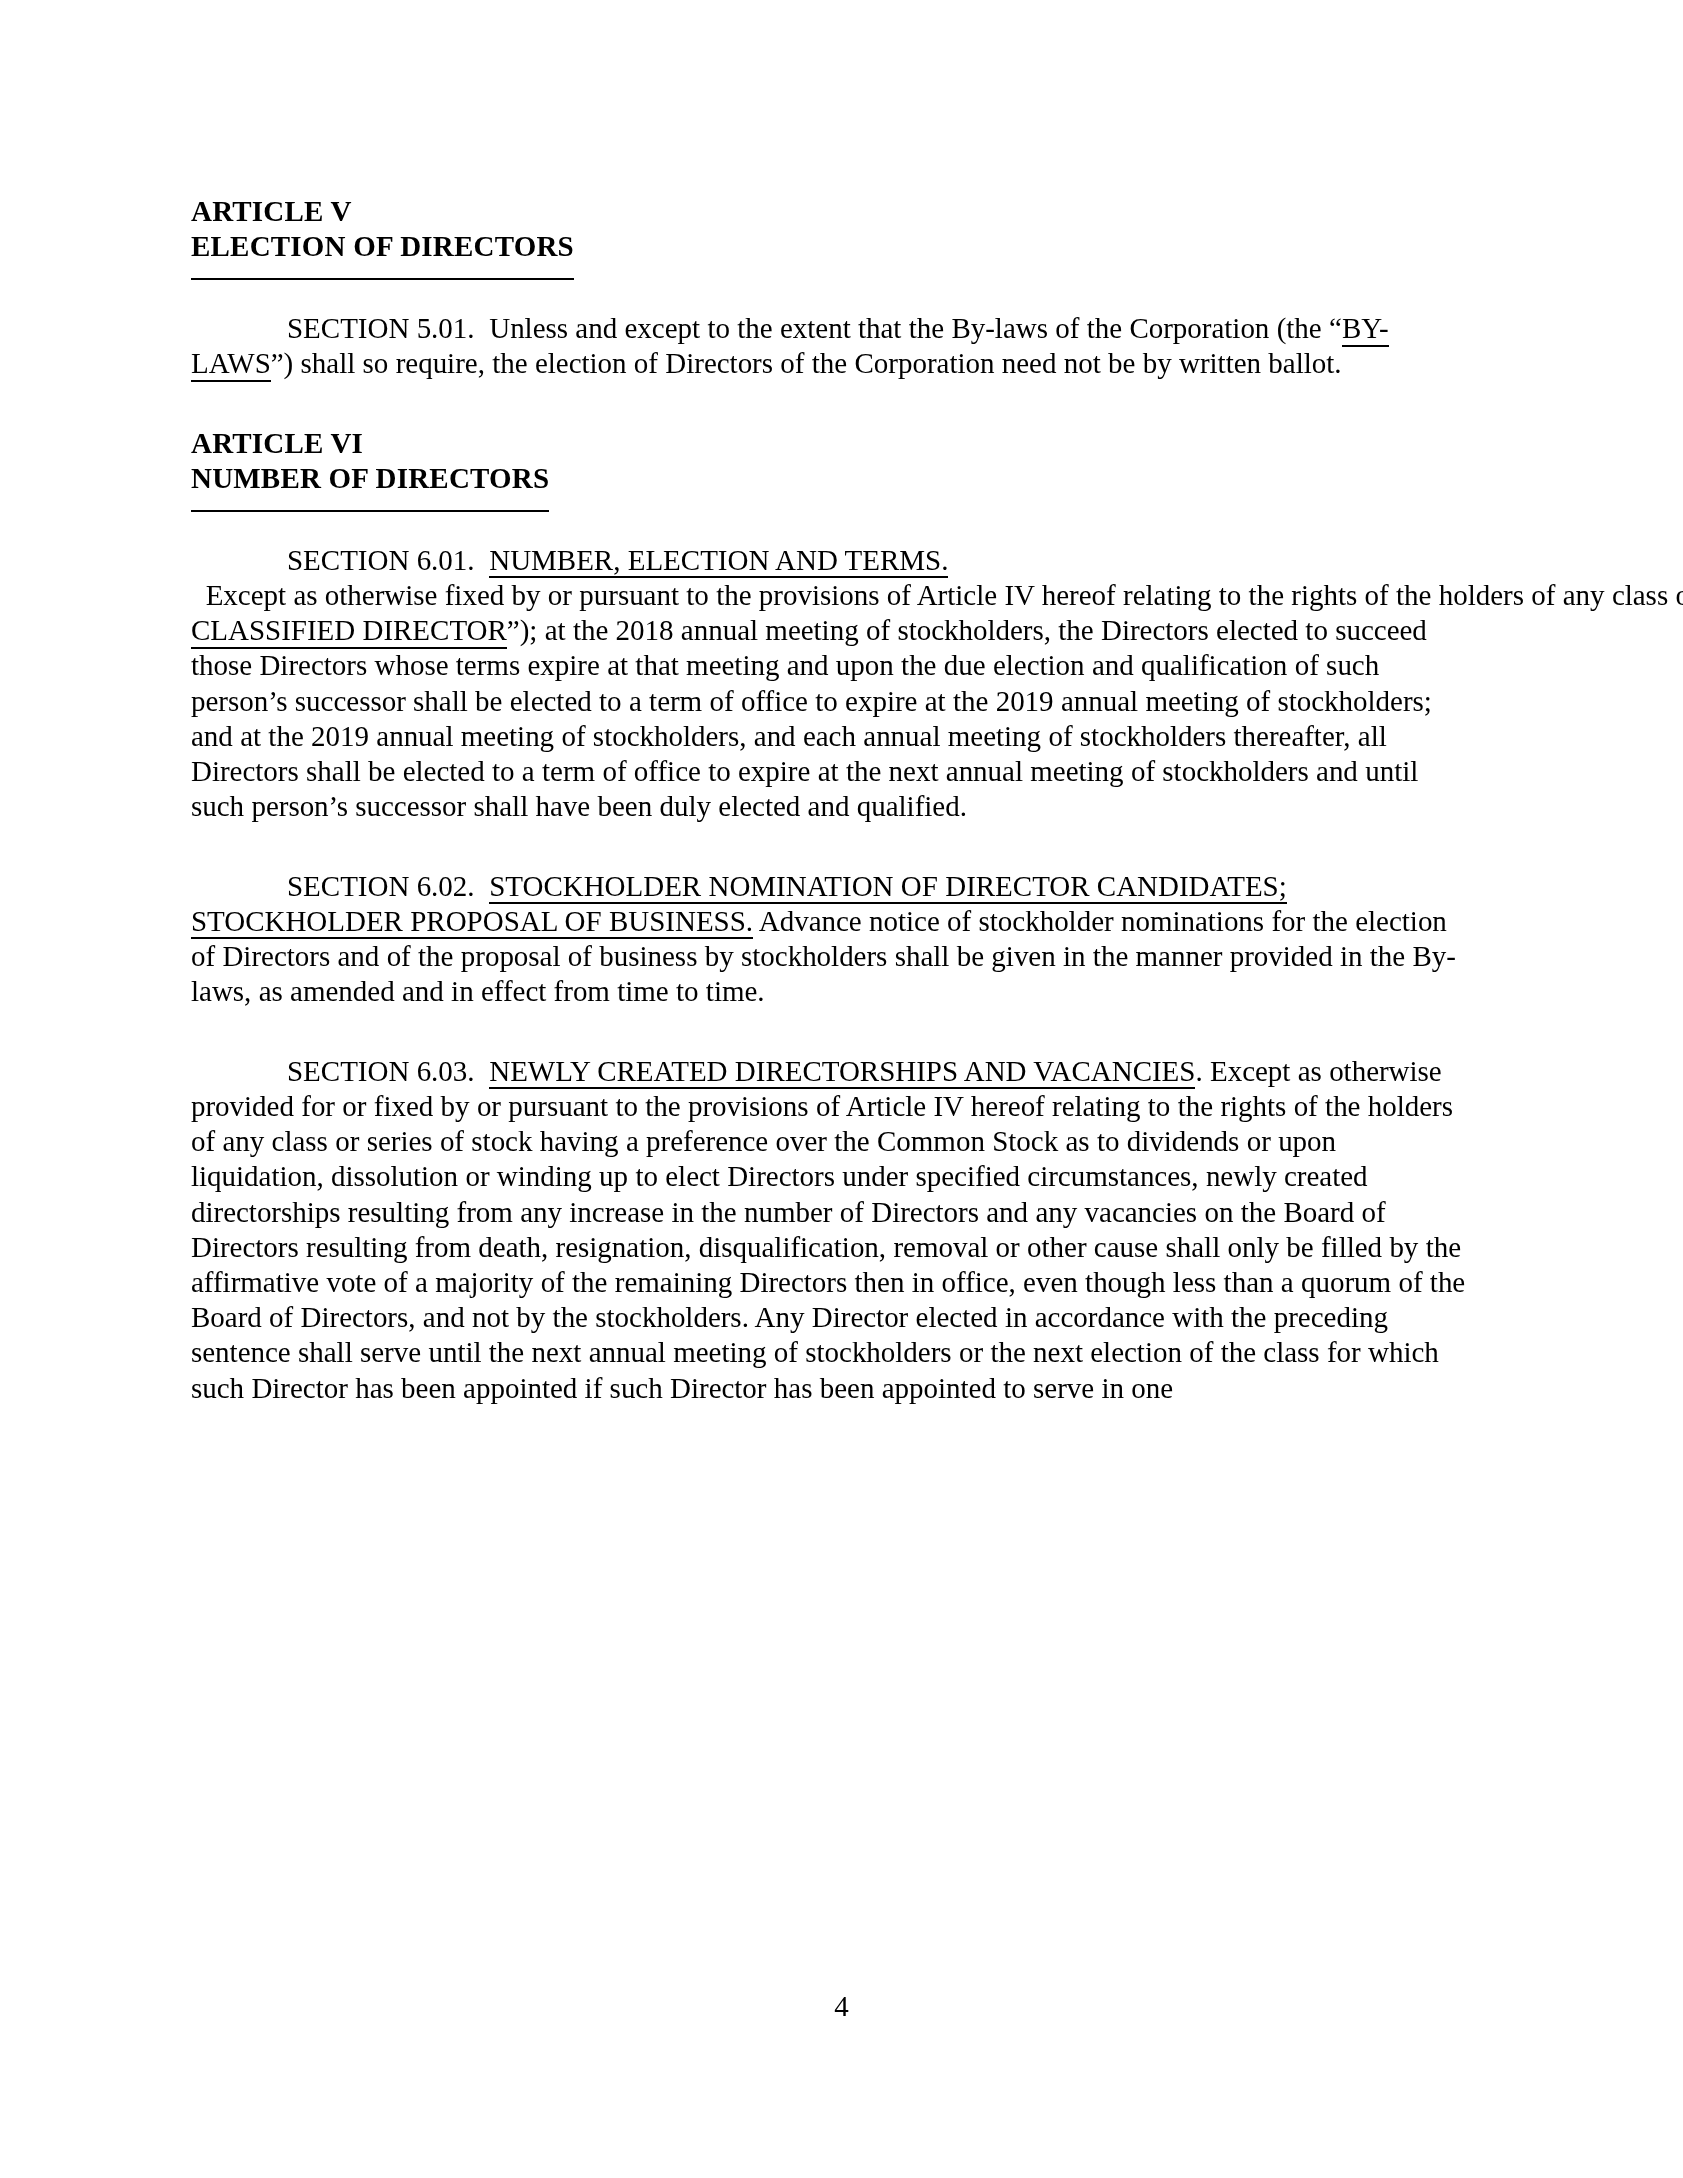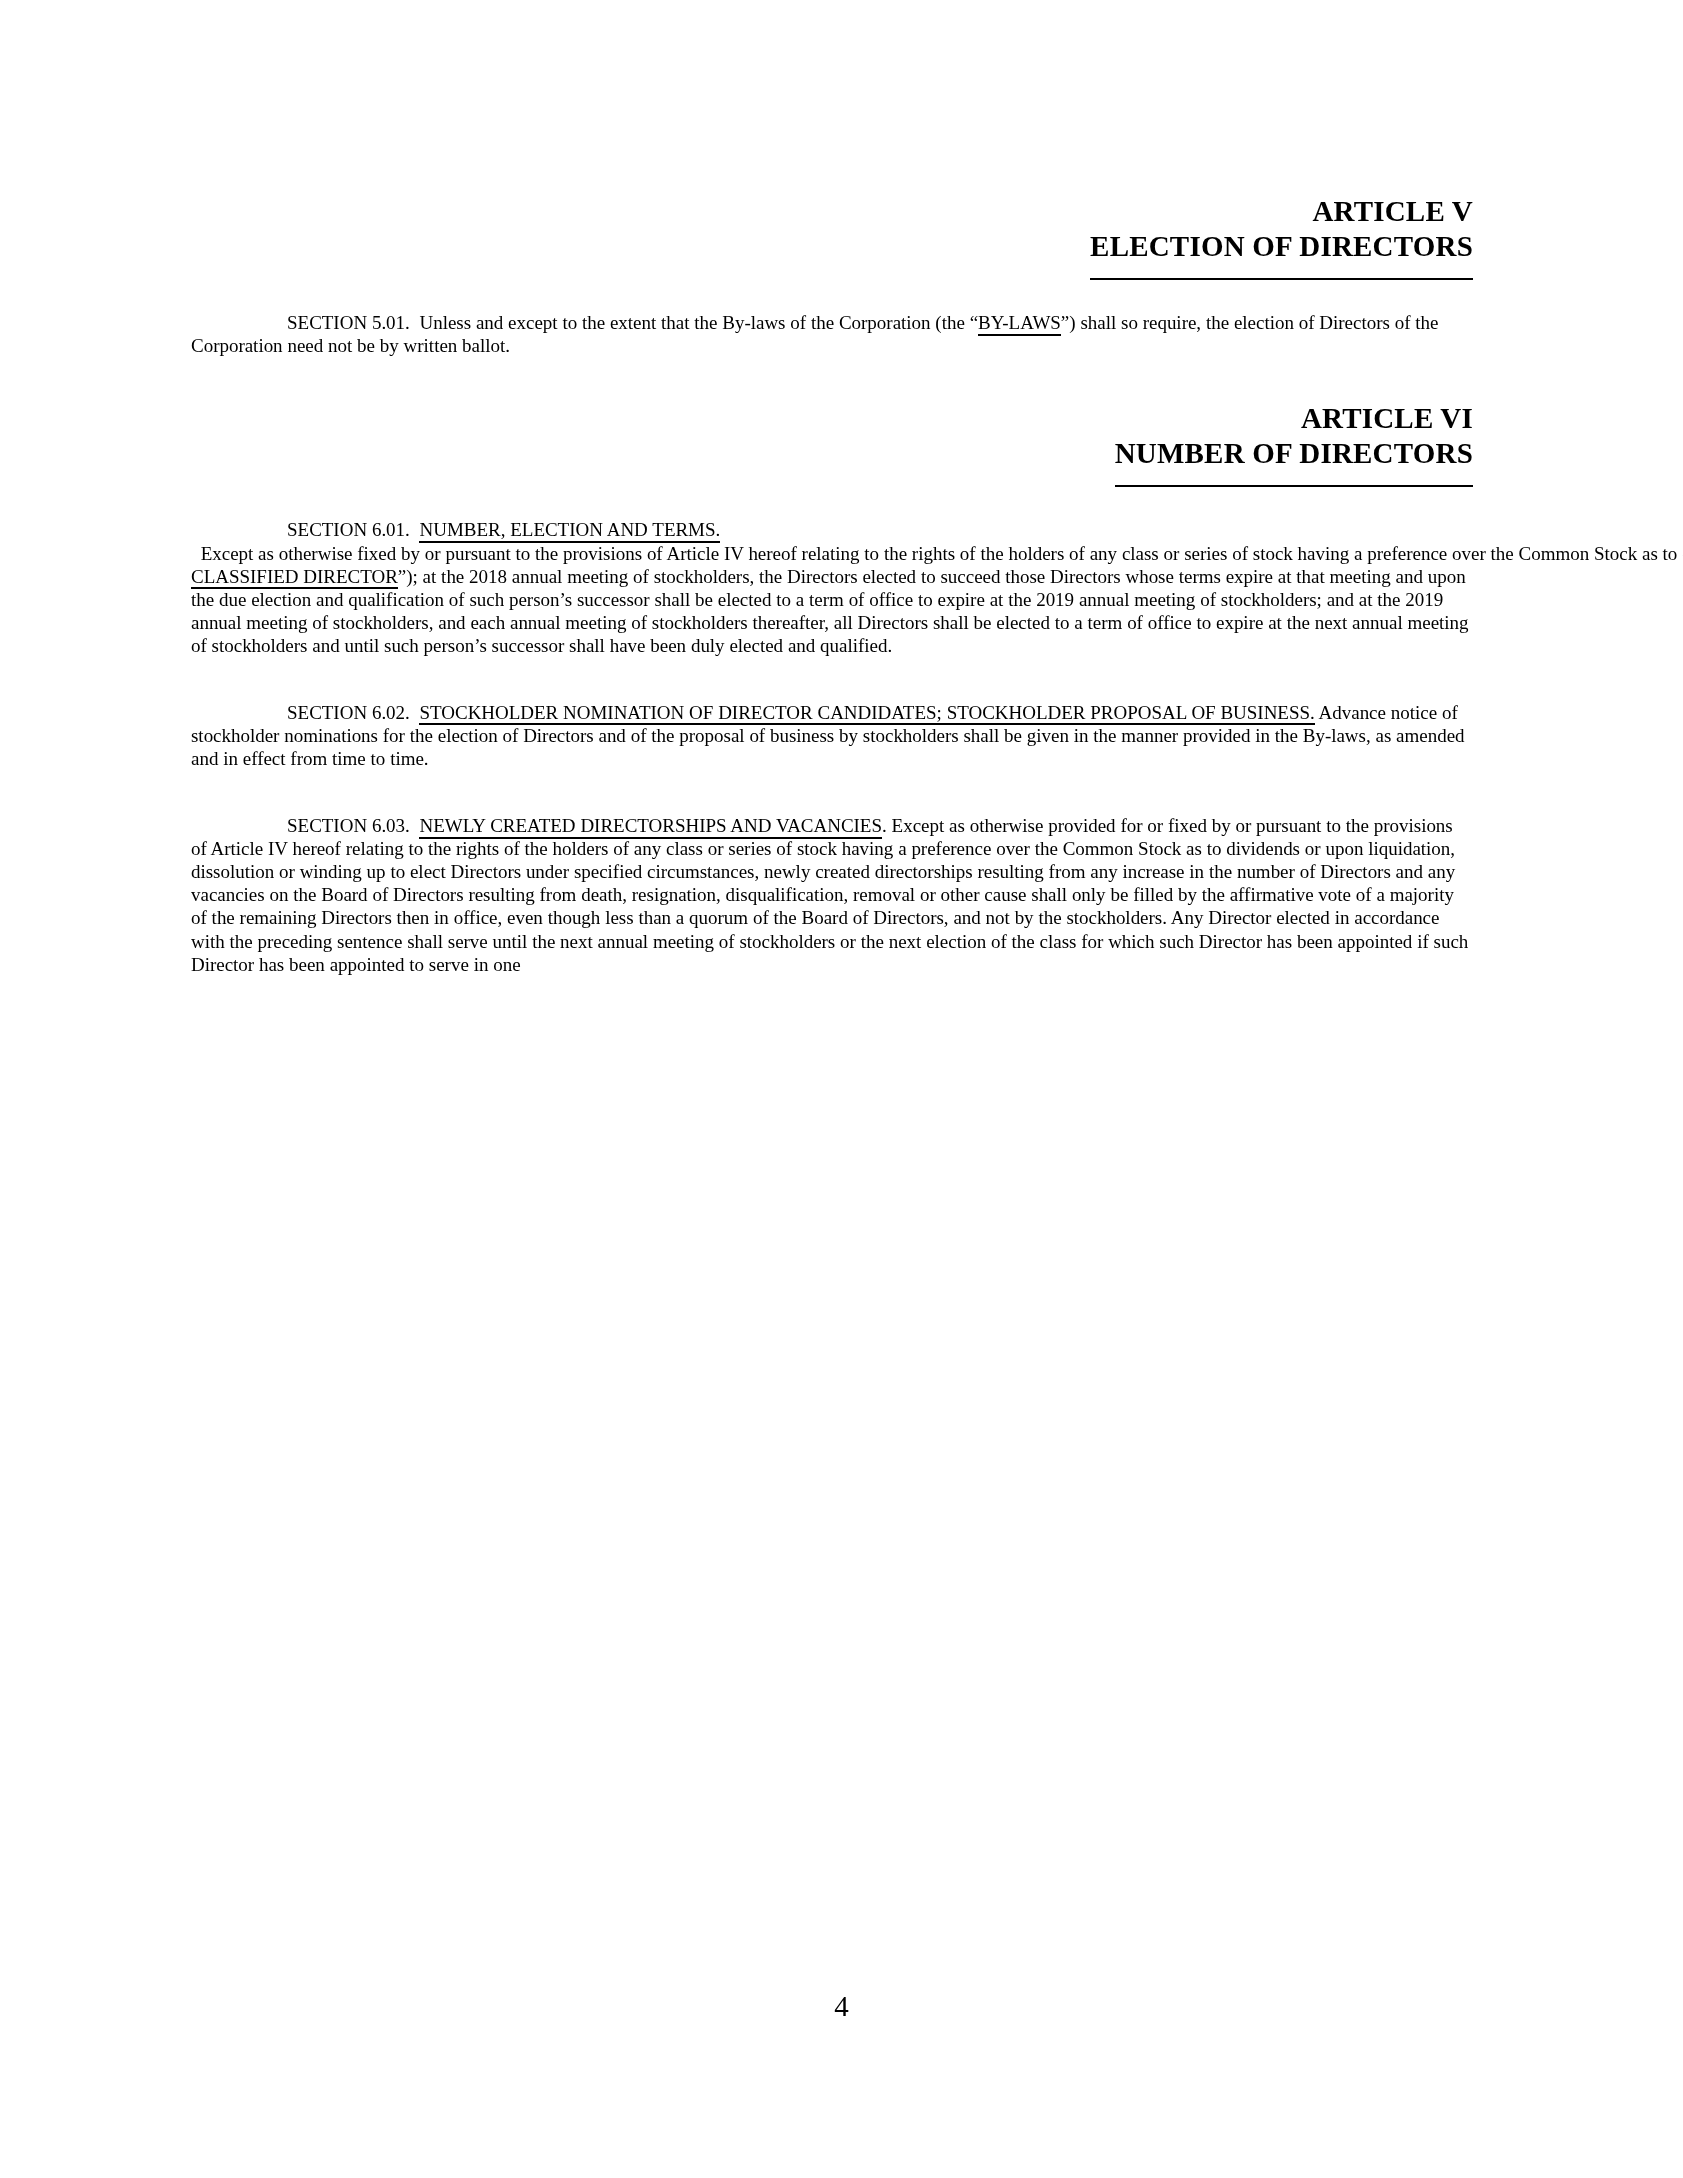--- a/index.html
+++ b/index.html
@@ -23,35 +23,35 @@
     height: 2178px;
     background: #ffffff;
   }
   .content {
     position: absolute;
     left: 191px;
     top: 194px;
     width: 1282px;
   }
   .heading-block {
-    text-align: right;
+    text-align: left;
     margin: 0 0 0 0;
   }
   .heading-line {
     font-size: 29px;
     font-weight: bold;
     line-height: 1.21;
     letter-spacing: 0.2px;
   }
   .heading-line.u span {
     border-bottom: 2.6px solid #000;
     padding-bottom: 16px;
   }
   p.body-par {
-    font-size: 19px;
+    font-size: 29px;
     line-height: 1.215;
     text-align: left;
     margin: 0;
     text-indent: 96px;
     letter-spacing: -0.02px;
     word-spacing: 0.1px;
   }
   .u-run {
     border-bottom: 2.2px solid #000;
     padding-bottom: 0.5px;

